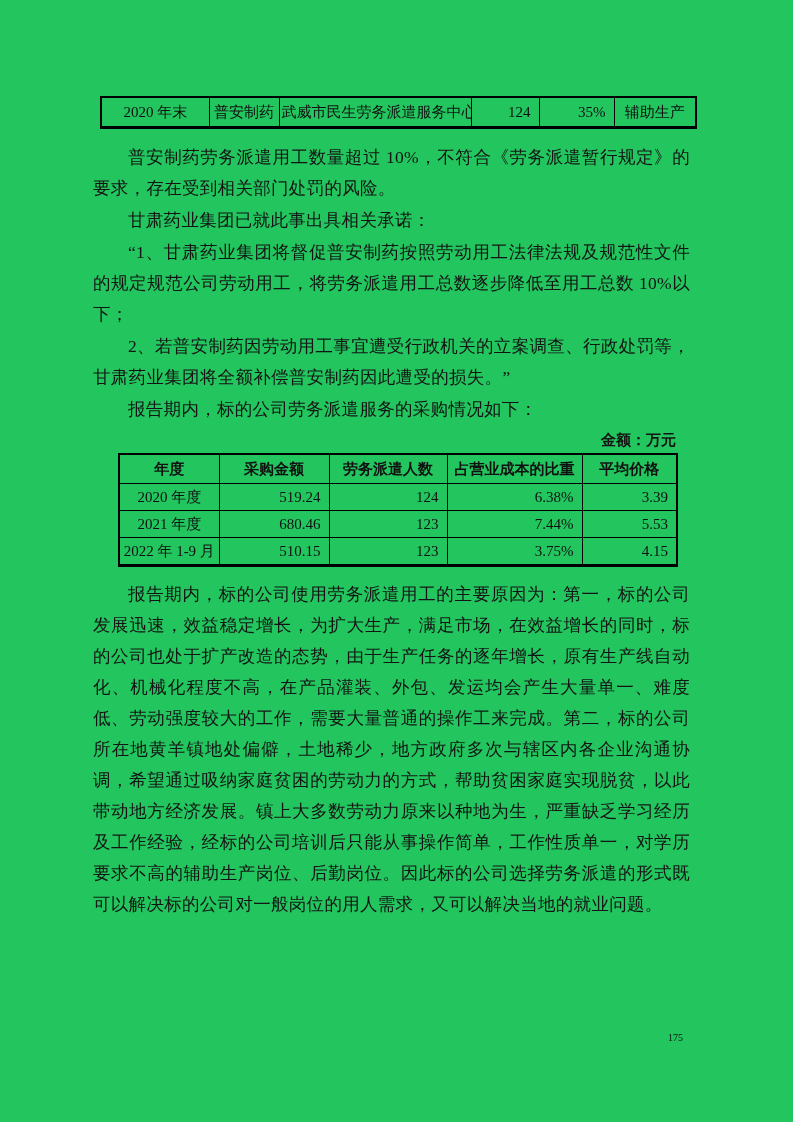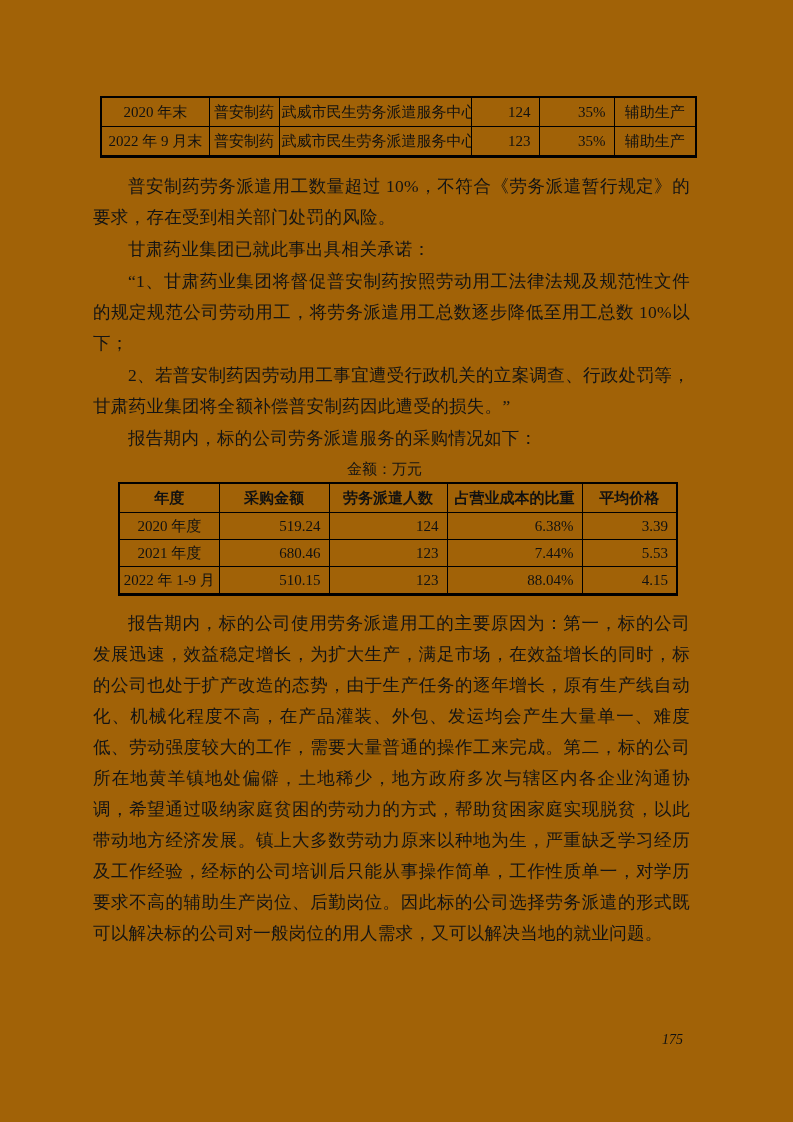--- a/index.html
+++ b/index.html
@@ -1,43 +1,43 @@
 <!DOCTYPE html>
 <html lang="zh"><head>
 <meta charset="utf-8">
 <style>
   html,body{margin:0;padding:0;background:#e8e8e8;}
   .page{
-    width:793px;height:1122px;background:#a16207;position:relative;
+    width:793px;height:1122px;background:#22c55e;position:relative;
     font-family:"Liberation Serif","DejaVu Serif",serif;color:#141414;
     overflow:hidden;margin:0 auto;
   }
   .content{position:absolute;left:93px;top:96px;width:602px;}
 
   table{border-collapse:collapse;table-layout:fixed;font-size:15px;color:#111;}
   .t1{width:595px;margin-left:7px;border:2px solid #000;border-bottom-width:3px;}
   .t1 td{border:1px solid #000;height:26px;overflow:hidden;white-space:nowrap;}
   .t2{width:558px;margin-left:25px;border:2px solid #000;border-bottom-width:3px;}
   .t2 th{border:1px solid #000;height:26px;font-weight:bold;text-align:center;overflow:hidden;}
   .t2 td{border:1px solid #000;height:24px;overflow:hidden;white-space:nowrap;padding-left:36px;}
   td.center{text-align:center;padding:0 2px;}
   td.right{text-align:right;padding-right:8px;}
 
   .para{
     font-size:17.5px;line-height:31px;text-align:justify;text-indent:2em;
     margin:1px 5px 0 0;letter-spacing:0.3px;
   }
   .para.first{margin-top:13px;}
   .unit-note{
-    text-align:center;font-size:15px;margin:6px 19px 4px 0;line-height:18px;
+    text-align:right;font-size:15px;margin:6px 19px 4px 0;line-height:18px;font-weight:bold;
   }
   .t2{margin-top:2px;}
   .long{margin-top:12px;}
   .page-number{
-    position:absolute;right:110px;top:1032px;font-size:14px;color:#111;font-style:italic;
+    position:absolute;right:110px;top:1032px;font-size:10px;color:#111;
   }
 </style>
 </head>
 <body>
 
 <div class="page">
   <div class="content">
 
     <table class="t1">
       <colgroup>
@@ -47,28 +47,20 @@
         <col style="width:68px">
           <col style="width:75px">
           <col style="width:82px">
       </colgroup>
       <tbody>
         <tr>
           <td class="center">2020 年末</td>
           <td class="center">普安制药</td>
           <td class="center">武威市民生劳务派遣服务中心</td>
           <td class="right">124</td>
-          <td class="right">35%</td>
-          <td class="center">辅助生产</td>
-        </tr>
-        <tr>
-          <td class="center">2022 年 9 月末</td>
-          <td class="center">普安制药</td>
-          <td class="center">武威市民生劳务派遣服务中心</td>
-          <td class="right">123</td>
           <td class="right">35%</td>
           <td class="center">辅助生产</td>
         </tr>
       </tbody>
     </table>
 
     <p class="para first">普安制药劳务派遣用工数量超过 10%，不符合《劳务派遣暂行规定》的要求，存在受到相关部门处罚的风险。</p>
     <p class="para">甘肃药业集团已就此事出具相关承诺：</p>
     <p class="para">“1、甘肃药业集团将督促普安制药按照劳动用工法律法规及规范性文件的规定规范公司劳动用工，将劳务派遣用工总数逐步降低至用工总数 10%以下；</p>
     <p class="para">2、若普安制药因劳动用工事宜遭受行政机关的立案调查、行政处罚等，甘肃药业集团将全额补偿普安制药因此遭受的损失。”</p>
@@ -105,21 +97,21 @@
           <td class="center">2021 年度</td>
           <td class="right">680.46</td>
           <td class="right">123</td>
           <td class="right">7.44%</td>
           <td class="right">5.53</td>
         </tr>
         <tr>
           <td class="center">2022 年 1-9 月</td>
           <td class="right">510.15</td>
           <td class="right">123</td>
-          <td class="right">88.04%</td>
+          <td class="right">3.75%</td>
           <td class="right">4.15</td>
         </tr>
       </tbody>
     </table>
 
     <p class="para long">报告期内，标的公司使用劳务派遣用工的主要原因为：第一，标的公司发展迅速，效益稳定增长，为扩大生产，满足市场，在效益增长的同时，标的公司也处于扩产改造的态势，由于生产任务的逐年增长，原有生产线自动化、机械化程度不高，在产品灌装、外包、发运均会产生大量单一、难度低、劳动强度较大的工作，需要大量普通的操作工来完成。第二，标的公司所在地黄羊镇地处偏僻，土地稀少，地方政府多次与辖区内各企业沟通协调，希望通过吸纳家庭贫困的劳动力的方式，帮助贫困家庭实现脱贫，以此带动地方经济发展。镇上大多数劳动力原来以种地为生，严重缺乏学习经历及工作经验，经标的公司培训后只能从事操作简单，工作性质单一，对学历要求不高的辅助生产岗位、后勤岗位。因此标的公司选择劳务派遣的形式既可以解决标的公司对一般岗位的用人需求，又可以解决当地的就业问题。</p>
 
   </div>
 
   <div class="page-number">175</div>

